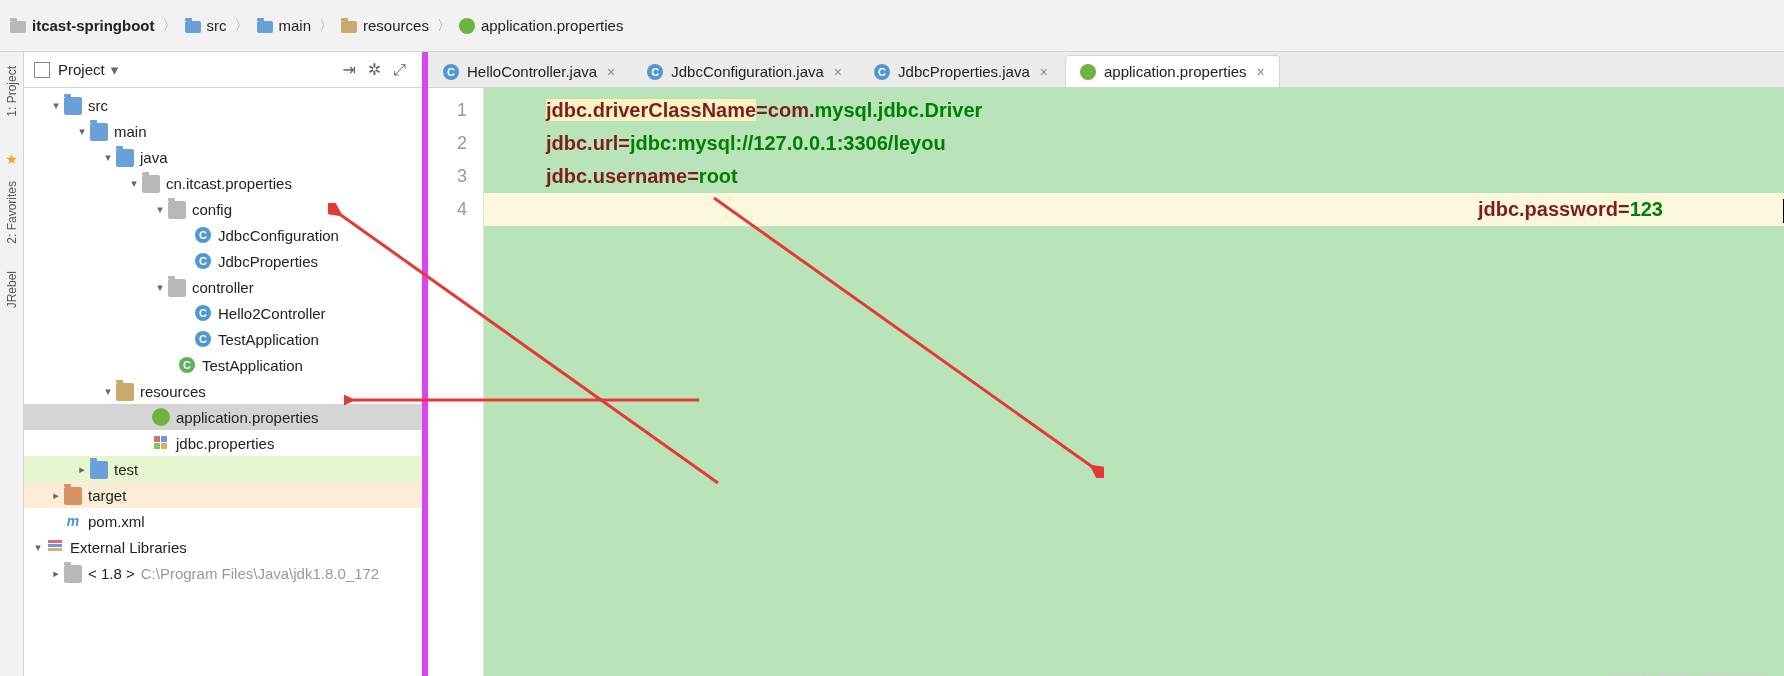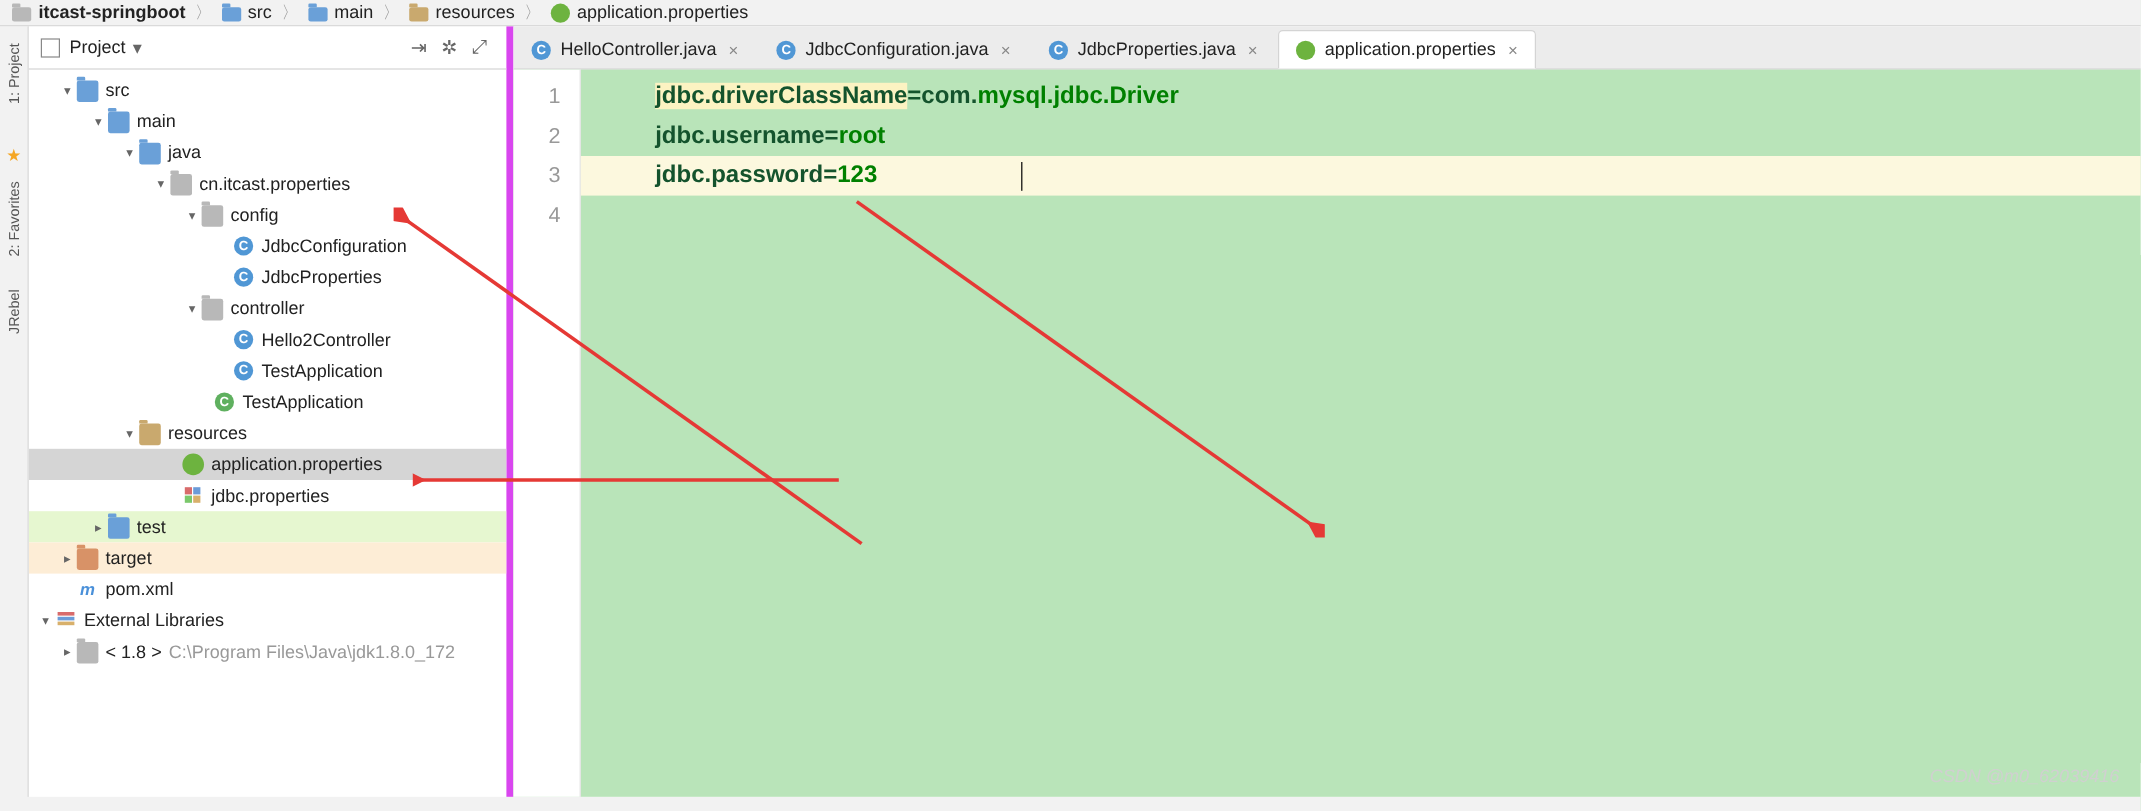--- a/index.html
+++ b/index.html
@@ -1,18 +1,18 @@
 <!DOCTYPE html>
 <html><head>
 <meta charset="utf-8">
 <style>
 * { margin:0; padding:0; box-sizing:border-box; font-family:"Segoe UI",Arial,sans-serif; }
 body { background:#f2f2f2; width:1784px; height:676px; overflow:hidden; position:relative; }
 
-.breadcrumb { height:22px; background:#f2f2f2; border-bottom:1px solid #d4d4d4; display:flex; align-items:center; padding-left:6px; font-size:15px; color:#222; }
+.breadcrumb { height:52px; background:#f2f2f2; border-bottom:1px solid #d4d4d4; display:flex; align-items:center; padding-left:6px; font-size:15px; color:#222; }
 .breadcrumb .bc-item { display:flex; align-items:center; padding:0 4px; cursor:pointer; }
 .breadcrumb .sep { color:#999; padding:0 4px; font-size:14px; }
 .bc-icon { width:18px; height:18px; margin-right:6px; display:inline-block; }
 
 .folder-icon { background:#c9a96e; border-radius:2px; position:relative; width:16px; height:12px; margin-top:2px;}
 .folder-icon::before { content:""; position:absolute; top:-3px; left:0; width:7px; height:3px; background:#c9a96e; border-radius:1px 1px 0 0;}
 .folder-gray { background:#b8b8b8; }
 .folder-gray::before { background:#b8b8b8;}
 .folder-blue { background:#6aa0d8; }
 .folder-blue::before { background:#6aa0d8;}
@@ -61,23 +61,23 @@
 .tab { height:32px; padding:0 14px; display:flex; align-items:center; font-size:15px; color:#222; border:1px solid transparent; border-bottom:none; cursor:pointer; margin-right:2px;}
 .tab.active { background:#fff; border-color:#d4d4d4; border-radius:4px 4px 0 0;}
 .tab .close { margin-left:10px; color:#888; font-size:14px;}
 .tab-icon { width:16px;height:16px;margin-right:8px;display:inline-flex;align-items:center;justify-content:center;}
 
 .code-area { flex:1; display:flex; background:#b9e4b9; position:relative;}
 .gutter { width:56px; background:#fff; border-right:1px solid #e0e0e0; text-align:right; padding-right:16px; padding-top:6px; font-family:Consolas,monospace; font-size:18px; color:#999; line-height:33px;}
 .code { flex:1; padding-top:6px; padding-left:62px; font-family:Consolas,"Courier New",monospace; font-size:20px; line-height:33px; position:relative;}
 .code-line { height:33px;}
 .code-line .hl-key { background:#fcf3c2;}
-.kw-black { color:#14532d; font-weight:bold;}
+.kw-black { color:#7f1d1d; font-weight:bold;}
 .kw-green { color:#008000; font-weight:bold;}
-.line-current { background:#fcf8de;}
+.line-current { background:#fcf8de;text-align:right;}
 .caret { display:inline-block; width:1px; height:24px; background:#000; vertical-align:middle; margin-left:120px;}
 
 .watermark { position:absolute; bottom:8px; right:18px; color:#d0d0d0; font-size:15px; font-style:italic;}
 
 .arrow-svg { position:absolute; pointer-events:none; }
 </style>
 </head>
 <body>
 
 <div class="breadcrumb">
@@ -274,20 +274,21 @@
     </div>
     <div class="code-area">
       <div class="gutter">
         <div>1</div>
         <div>2</div>
         <div>3</div>
         <div>4</div>
       </div>
       <div class="code">
         <div class="code-line"><span class="hl-key"><span class="kw-black">jdbc.driverClassName</span></span><span class="kw-black">=</span><span class="kw-black">com.</span><span class="kw-green">mysql.jdbc.Driver</span></div>
+        <div class="code-line"><span class="kw-black">jdbc.url</span><span class="kw-black">=</span><span class="kw-green">jdbc:mysql://127.0.0.1:3306/leyou</span></div>
         <div class="code-line"><span class="kw-black">jdbc.username</span><span class="kw-black">=</span><span class="kw-green">root</span></div>
         <div class="code-line line-current" style="margin-left:-62px;padding-left:62px;width:calc(100% + 62px)"><span class="kw-black">jdbc.password</span><span class="kw-black">=</span><span class="kw-green">123</span><span class="caret"></span></div>
       </div>
 
       <svg class="arrow-svg" style="left:-100px;top:115px" width="400" height="290">
         <defs>
             <marker id="ah1" markerWidth="12" markerHeight="12" refX="2" refY="6" orient="auto">
               <path d="M12,0 L0,6 L12,12 z" fill="#e53935"></path>
             </marker>
           </defs>

